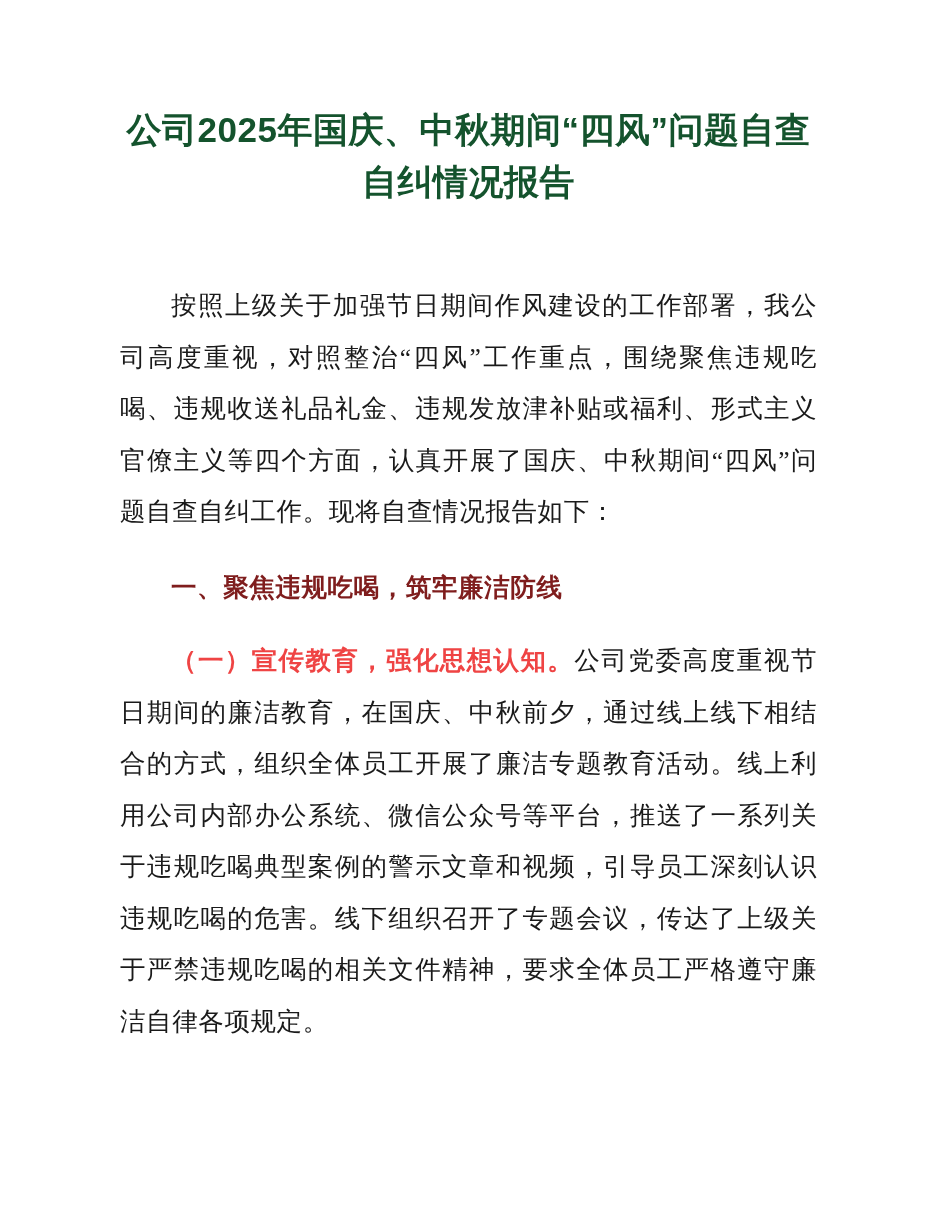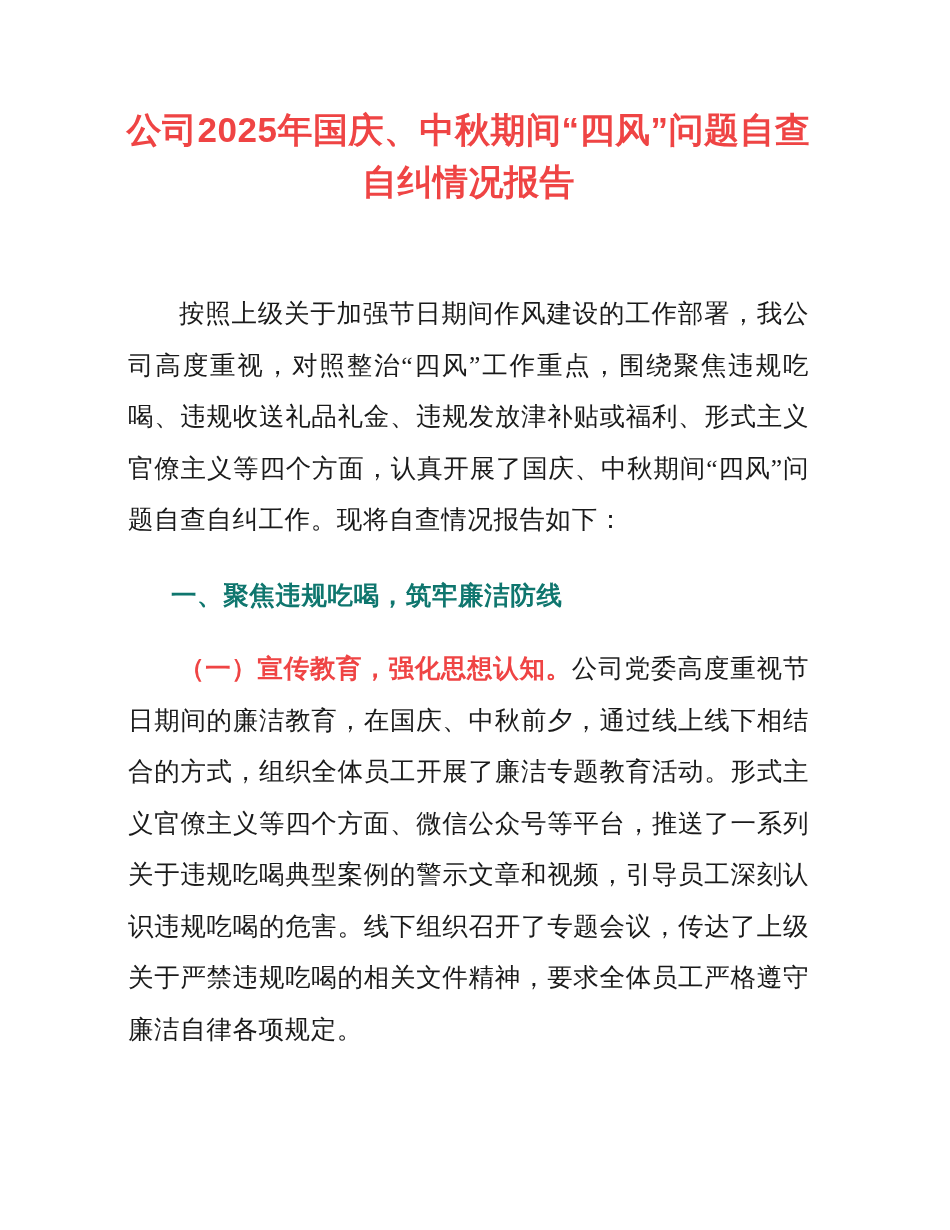--- a/index.html
+++ b/index.html
@@ -34,30 +34,30 @@
   
   .doc-title {
     margin: 0;
     padding-top: 104px;
     font-family: "Liberation Sans", "DejaVu Sans", sans-serif;
     font-weight: bold;
     font-size: 35px;
     line-height: 52px;
     text-align: center;
     letter-spacing: 0.5px;
-    color: #ef4444;
+    color: #14532d;
   }
 
   
   .body-block {
     padding-top: 72px;
   }
 
   p.para {
-    margin: 8px;
+    margin: 0;
     font-size: 25.5px;
     line-height: 51.5px;
     text-align: justify;
     text-justify: inter-ideograph;
     text-indent: 51px;
     letter-spacing: 0.6px;
     color: #1a1a1a;
     font-weight: 300;
     font-family: "Liberation Serif", "DejaVu Serif", serif;
   }
@@ -69,21 +69,21 @@
   
   p.heading1 {
     margin: 0;
     margin-top: 24px;
     font-family: "Liberation Sans", "DejaVu Sans", sans-serif;
     font-weight: bold;
     font-size: 25.5px;
     line-height: 51.5px;
     text-indent: 51px;
     letter-spacing: 0.6px;
-    color: #0f766e;
+    color: #7f1d1d;
   }
 
   p.heading1 + p.para {
     margin-top: 22px;
   }
 
   
   .lead {
     font-family: "Liberation Sans", "DejaVu Sans", sans-serif;
     font-weight: bold;
@@ -104,18 +104,18 @@
   <div class="content">
 
     <h1 class="doc-title">公司2025年国庆、中秋期间“四风”问题自查自纠情况报告</h1>
 
     <div class="body-block">
 
       <p class="para">按照上级关于加强节日期间作风建设的工作部署，我公司高度重视，对照整治“四风”工作重点，围绕聚焦违规吃喝、违规收送礼品礼金、违规发放津补贴或福利、形式主义官僚主义等四个方面，认真开展了国庆、中秋期间“四风”问题自查自纠工作。现将自查情况报告如下：</p>
 
       <p class="heading1">一、聚焦违规吃喝，筑牢廉洁防线</p>
 
-      <p class="para"><span class="lead">（一）宣传教育，强化思想认知。</span><span class="runon">公司党委高度重视节日期间的廉洁教育，在国庆、中秋前夕，通过线上线下相结合的方式，组织全体员工开展了廉洁专题教育活动。形式主义官僚主义等四个方面、微信公众号等平台，推送了一系列关于违规吃喝典型案例的警示文章和视频，引导员工深刻认识违规吃喝的危害。线下组织召开了专题会议，传达了上级关于严禁违规吃喝的相关文件精神，要求全体员工严格遵守廉洁自律各项规定。</span></p>
+      <p class="para"><span class="lead">（一）宣传教育，强化思想认知。</span><span class="runon">公司党委高度重视节日期间的廉洁教育，在国庆、中秋前夕，通过线上线下相结合的方式，组织全体员工开展了廉洁专题教育活动。线上利用公司内部办公系统、微信公众号等平台，推送了一系列关于违规吃喝典型案例的警示文章和视频，引导员工深刻认识违规吃喝的危害。线下组织召开了专题会议，传达了上级关于严禁违规吃喝的相关文件精神，要求全体员工严格遵守廉洁自律各项规定。</span></p>
 
 
     </div>
   </div>
 </div>
 
 </body></html>

